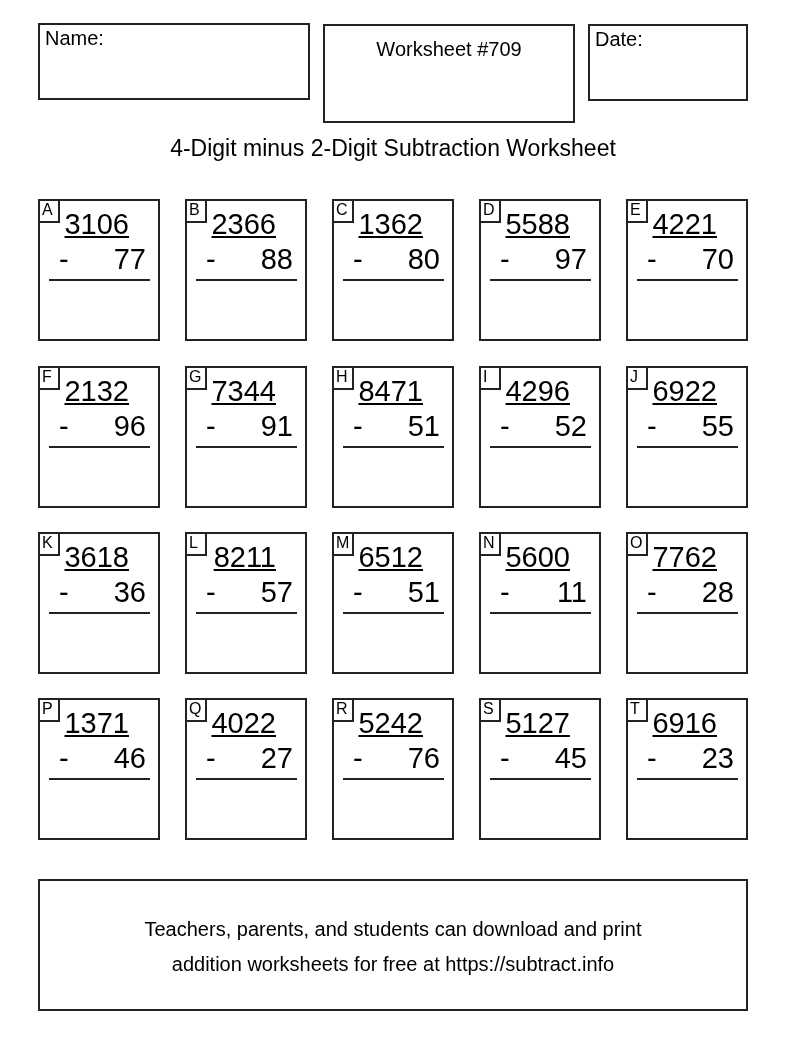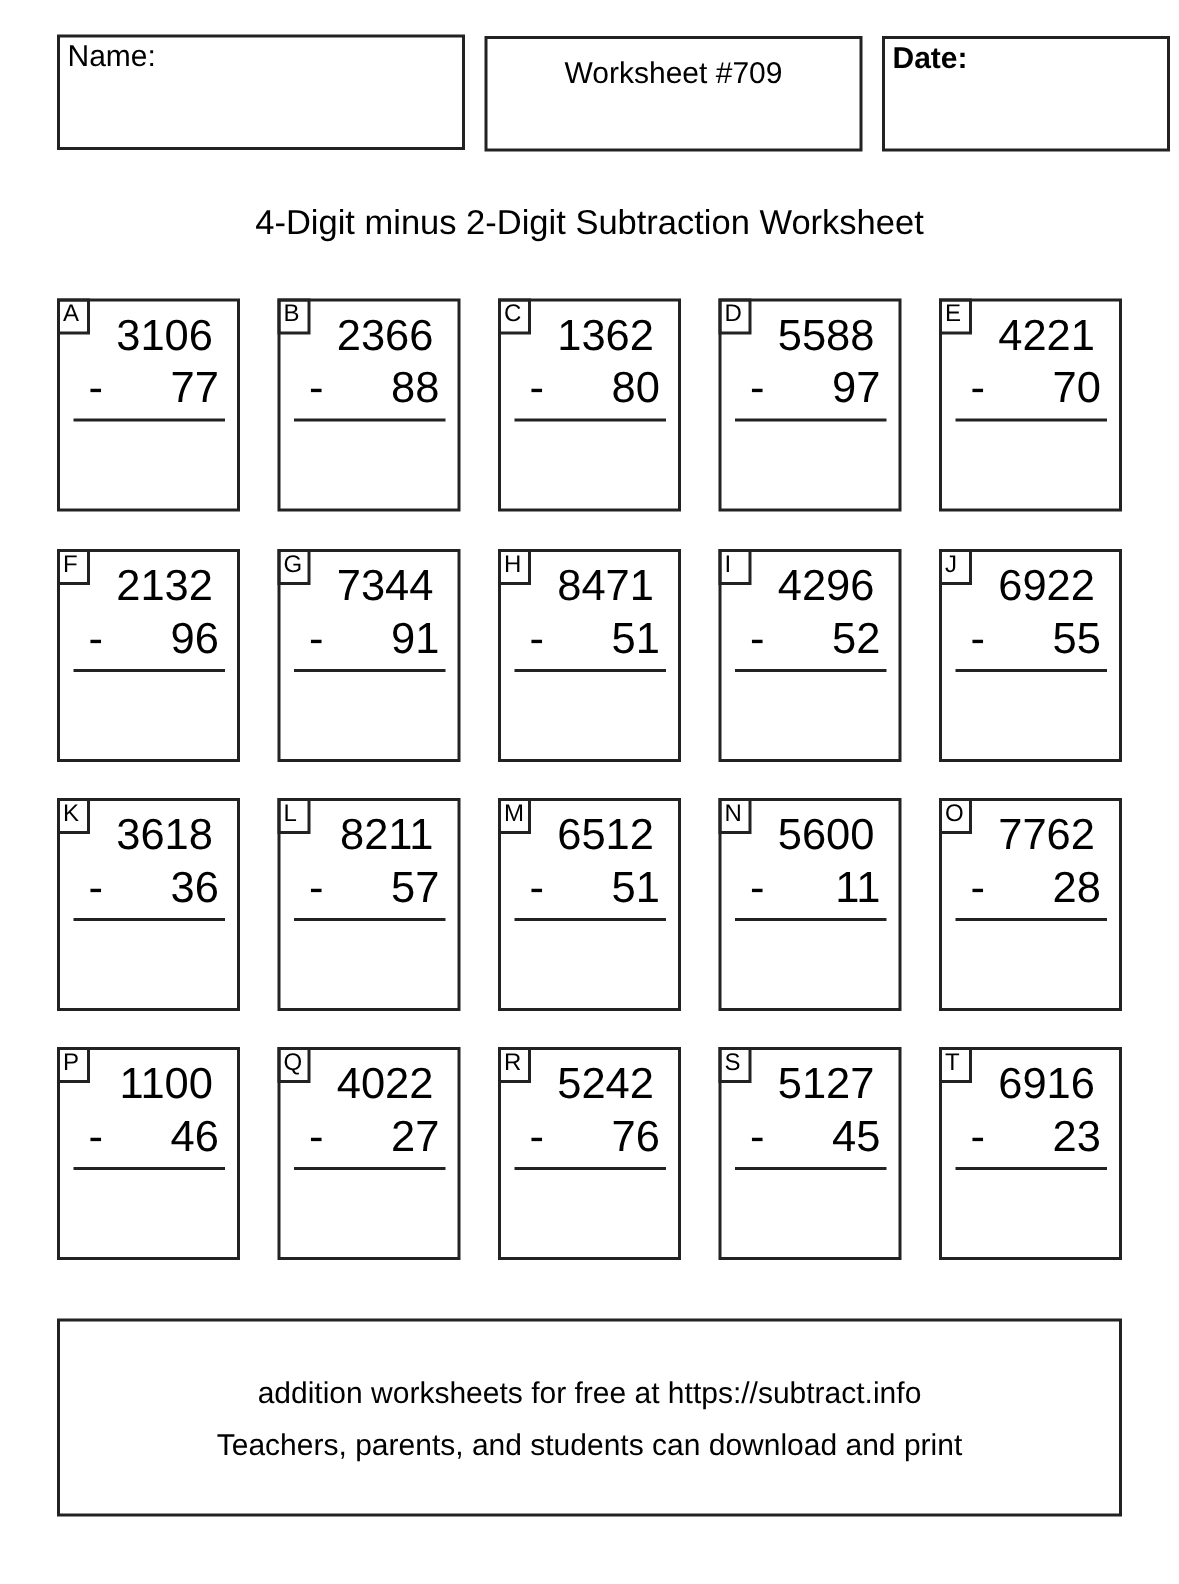--- a/index.html
+++ b/index.html
@@ -14,21 +14,21 @@
       position: absolute; left: 0; width: 786px; top: 126px; text-align: center;
       font-size: 23px; line-height: 44px;
     }
     .prob { position: absolute; width: 122px; height: 142px; border: 2px solid #222; box-sizing: border-box; }
     .prob .letter {
       position: absolute; left: -2px; top: -2px; width: 22px; height: 24px;
       border: 2px solid #222; box-sizing: border-box; font-size: 16px;
       line-height: 18px; padding-left: 2px;
     }
     .prob .top-num {
-      position: absolute; right: 16px; top: 5px; font-size: 29px; line-height: 36px;
+      position: absolute; right: 29px; top: 5px; font-size: 29px; line-height: 36px; text-decoration: underline;
     }
     .prob .minus {
       position: absolute; left: 19px; top: 40px; font-size: 29px; line-height: 36px;
     }
     .prob .bot-num {
       position: absolute; right: 12px; top: 40px; font-size: 29px; line-height: 36px;
     }
     .prob .line {
       position: absolute; left: 9px; right: 8px; top: 78px; height: 2px; background: #222;
     }
@@ -36,27 +36,27 @@
       text-align: center; font-size: 20px; line-height: 35px; padding-top: 31px;
     }
   </style>
 </head>
 <body>
 
 <div class="box" style="left:38px; top:23px; width:272px; height:77px;">
   <span class="hdr-label">Name:</span>
 </div>
 
-<div class="box" style="left:323px; top:24px; width:252px; height:77px;">
+<div class="box" style="left:323px; top:24px; width:252px; height:99px;">
   <div class="hdr-center">
     <div>Worksheet #709</div>
   </div>
 </div>
 
-<div class="box" style="left:588px; top:24px; width:192px; height:77px;font-weight:bold;">
+<div class="box" style="left:588px; top:24px; width:160px; height:77px;">
   <span class="hdr-label">Date:</span>
 </div>
 
 <div class="title">4-Digit minus 2-Digit Subtraction Worksheet</div>
 
 <div id="grid">
     <div class="prob" style="left: 38px; top: 199px;">
       <div class="letter">A</div>
       <div class="top-num">3106</div>
       <div class="minus">-</div>
@@ -156,21 +156,21 @@
     </div>
     <div class="prob" style="left: 626px; top: 532px;">
       <div class="letter">O</div>
       <div class="top-num">7762</div>
       <div class="minus">-</div>
       <div class="bot-num">28</div>
       <div class="line"></div>
     </div>
     <div class="prob" style="left: 38px; top: 698px;">
       <div class="letter">P</div>
-      <div class="top-num">1100</div>
+      <div class="top-num">1371</div>
       <div class="minus">-</div>
       <div class="bot-num">46</div>
       <div class="line"></div>
     </div>
     <div class="prob" style="left: 185px; top: 698px;">
       <div class="letter">Q</div>
       <div class="top-num">4022</div>
       <div class="minus">-</div>
       <div class="bot-num">27</div>
       <div class="line"></div>
@@ -193,16 +193,16 @@
       <div class="letter">T</div>
       <div class="top-num">6916</div>
       <div class="minus">-</div>
       <div class="bot-num">23</div>
       <div class="line"></div>
     </div>
   </div>
 
 <div class="box" style="left:38px; top:879px; width:710px; height:132px;">
   <div class="footer-text">
+    <div>Teachers, parents, and students can download and print</div>
     <div>addition worksheets for free at https://subtract.info</div>
-    <div>Teachers, parents, and students can download and print</div>
   </div>
 </div>
 
 </body></html>

